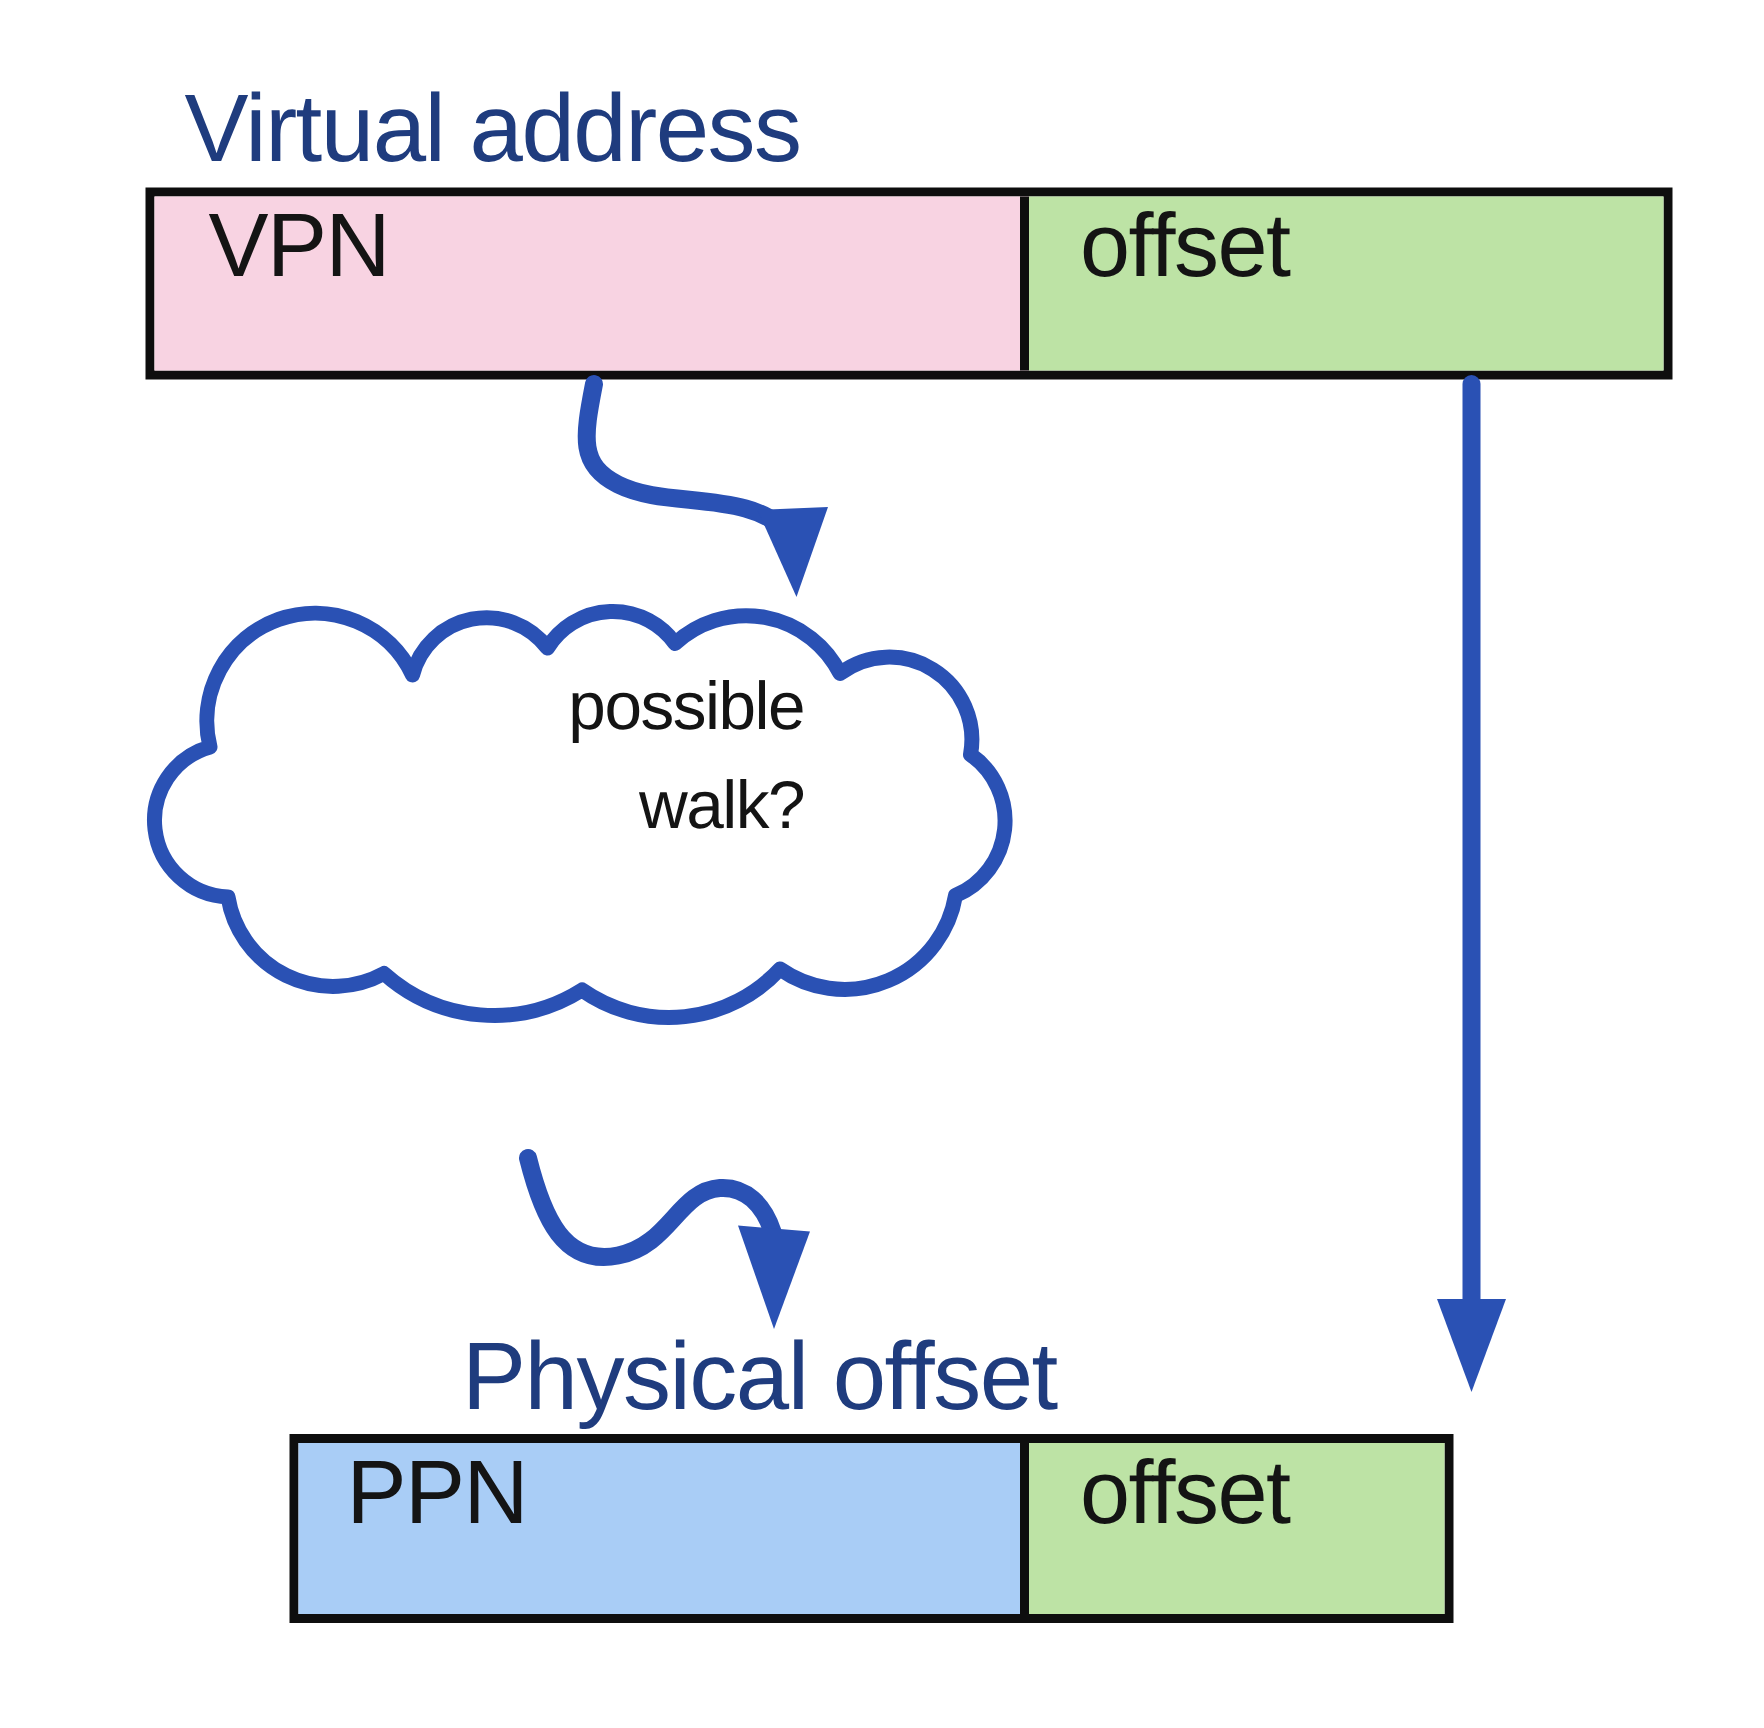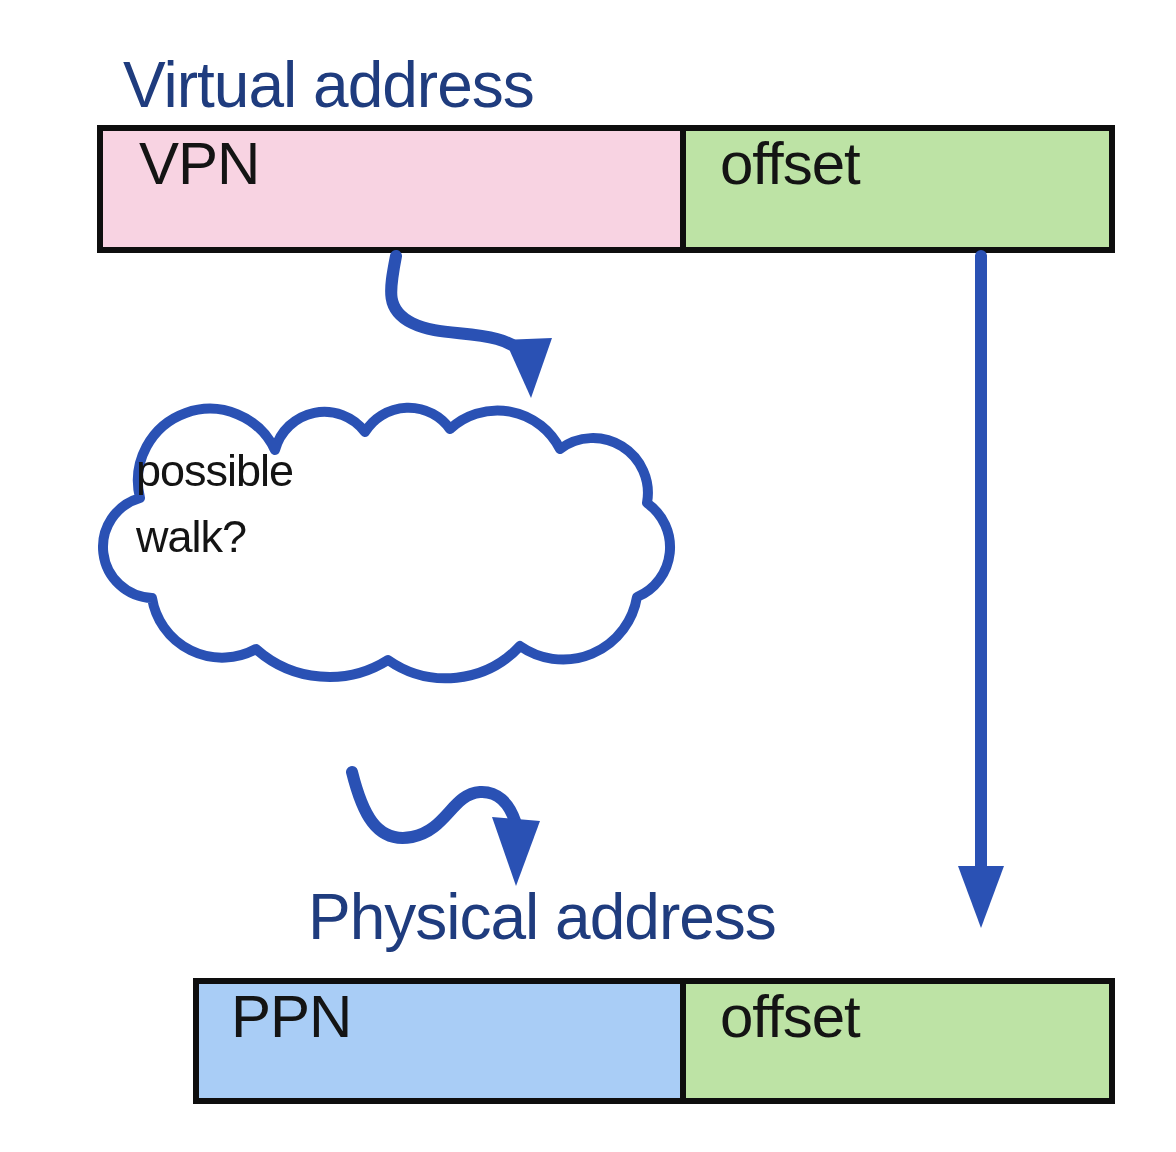--- a/index.html
+++ b/index.html
@@ -31,42 +31,42 @@
     white-space:nowrap;
   }
   .title-virtual{left:123px;top:50px;}
   .title-physical{left:308px;top:882px;}
   .addr-box{
     position:absolute;
     display:flex;
     border:6px solid var(--box-border);
   }
   .box-virtual{left:97px;top:125px;width:1018px;height:128px;}
-  .box-physical{left:193px;top:956px;width:922px;height:126px;margin-top:22px;}
+  .box-physical{left:193px;top:956px;width:776px;height:126px;}
   .cell{
     display:flex;align-items:flex-start;
     font-size:60px;color:var(--cloud-text);
     letter-spacing:-1px;
     height:100%;
   }
   .cell span{transform:translateY(-2px);}
   .cell-vpn{width:583px;background:var(--vpn-pink);border-right:6px solid var(--box-border);padding-left:36px;}
   .cell-offset-v{flex:1;background:var(--offset-green);padding-left:34px;}
   .cell-ppn{width:487px;background:var(--ppn-blue);border-right:6px solid var(--box-border);padding-left:32px;}
   .cell-offset-p{flex:1;background:var(--offset-green);padding-left:34px;}
   .overlay{
     position:absolute;left:0;top:0;width:1176px;height:1152px;
     pointer-events:none;
   }
   .blue-stroke{fill:none;stroke:var(--accent-blue);stroke-width:12;stroke-linecap:round;}
   .blue-fill{fill:var(--accent-blue);stroke:none;}
   .cloud-shape{fill:#ffffff;stroke:var(--accent-blue);stroke-width:10;stroke-linejoin:round;}
   .cloud-text{
     position:absolute;left:136px;top:438px;width:400px;
-    text-align:left;
+    text-align:right;
     font-size:45px;line-height:66px;
     color:var(--cloud-text);
     letter-spacing:-1px;
   }
   .translation-label{
     position:absolute;left:86px;top:688px;
     color:var(--bold-label-blue);
     font-size:58px;font-weight:700;
     letter-spacing:-1px;white-space:nowrap;
   }
@@ -117,21 +117,21 @@
       <polygon class="blue-fill" points="492,817 540,821 516,886"></polygon>
     </g>
   </svg>
 
   <div class="cloud-text">
     <div>possible</div>
     <div>walk?</div>
   </div>
 
 
-  <div class="title title-physical">Physical address</div>
+  <div class="title title-physical">Physical offset</div>
 
   <div class="addr-box box-physical">
     <div class="cell cell-ppn">
       <span>PPN</span>
     </div>
     <div class="cell cell-offset-p">
       <span>offset</span>
     </div>
   </div>
 

